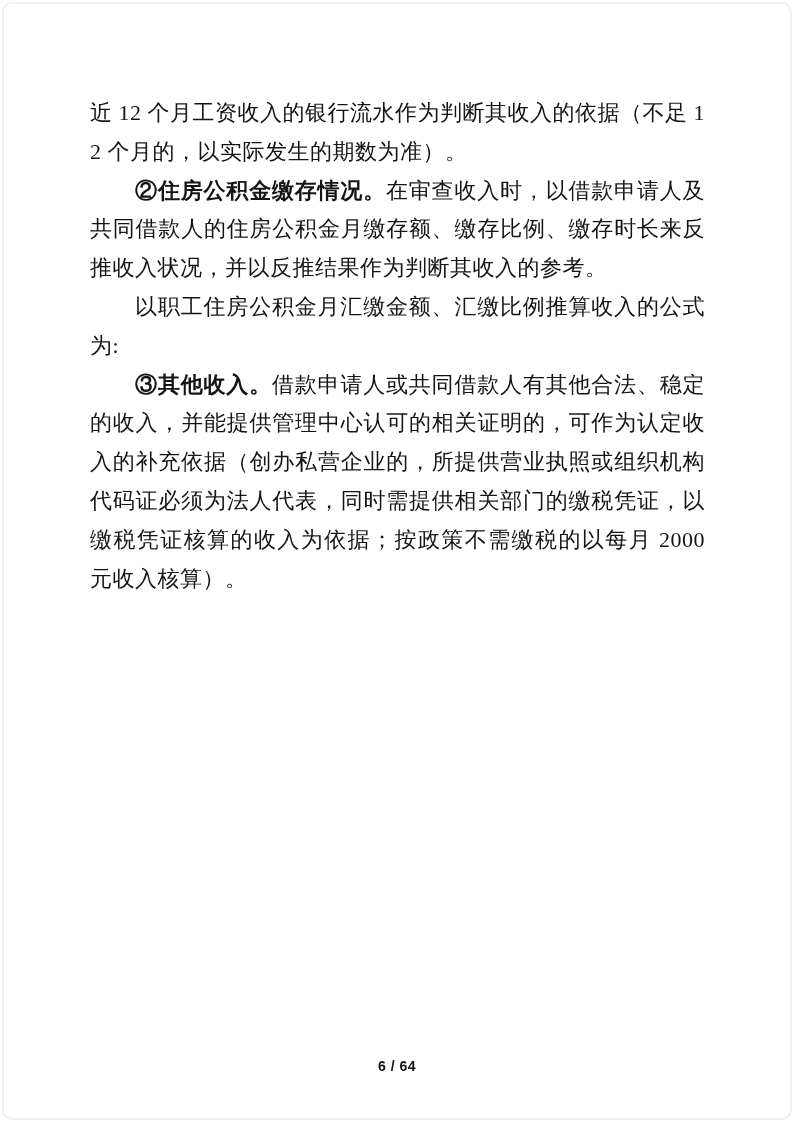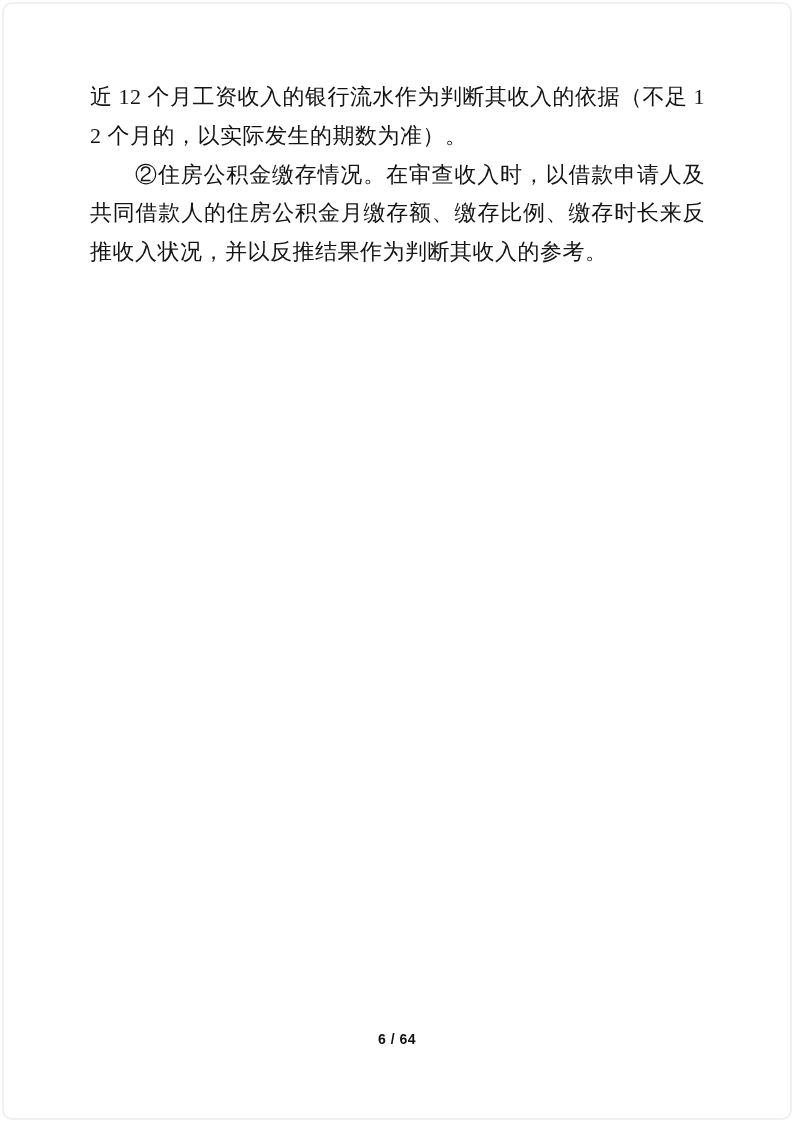--- a/index.html
+++ b/index.html
@@ -18,55 +18,57 @@
   .page-frame {
     position: absolute;
     left: 2px; top: 2px; right: 2px; bottom: 2px;
     border: 2px solid #eef1ee;
     border-radius: 10px;
     pointer-events: none;
   }
   .content {
     position: absolute;
     left: 90px;
-    top: 78px;
+    top: 94px;
     width: 615px;
   }
   p.para {
     margin: 0;
     padding: 0;
     font-size: 22px;
     line-height: 38.8px;
     text-align: justify;
     text-justify: inter-character;
     letter-spacing: 0.5px;
     word-break: break-all;
     color: #141414;
   }
   p.para.indent {
     text-indent: 2.05em;
   }
   span.run { font-weight: 400; }
-  span.run.bold { font-weight: 400; margin-top: 41px; }
+  span.run.bold { font-weight: 700; margin-top: 41px; }
   .footer {
     position: absolute;
     left: 0;
-    top: 1031px;
+    top: 1058px;
     width: 794px;
     text-align: center;
     font-family: "Liberation Sans", "DejaVu Sans", sans-serif;
     font-size: 14px;
     font-weight: 700;
     color: #111111;
     letter-spacing: 0.5px;
   }
 </style>
 </head>
 <body>
 
 <div class="page-frame"></div>
 
 <div class="content">
     <p class="para"><span class="run">近 12 个月工资收入的银行流水作为判断其收入的依据（不足 12 个月的，以实际发生的期数为准）。</span></p>
     <p class="para indent"><span class="run bold">②住房公积金缴存情况。</span><span class="run">在审查收入时，以借款申请人及共同借款人的住房公积金月缴存额、缴存比例、缴存时长来反推收入状况，并以反推结果作为判断其收入的参考。</span></p>
+    <p class="para indent"><span class="run">以职工住房公积金月汇缴金额、汇缴比例推算收入的公式为:</span></p>
+    <p class="para indent"><span class="run bold">③其他收入。</span><span class="run">借款申请人或共同借款人有其他合法、稳定的收入，并能提供管理中心认可的相关证明的，可作为认定收入的补充依据（创办私营企业的，所提供营业执照或组织机构代码证必须为法人代表，同时需提供相关部门的缴税凭证，以缴税凭证核算的收入为依据；按政策不需缴税的以每月 2000 元收入核算）。</span></p>
   </div>
 
 <div class="footer">6 / 64</div>
 
 </body></html>

